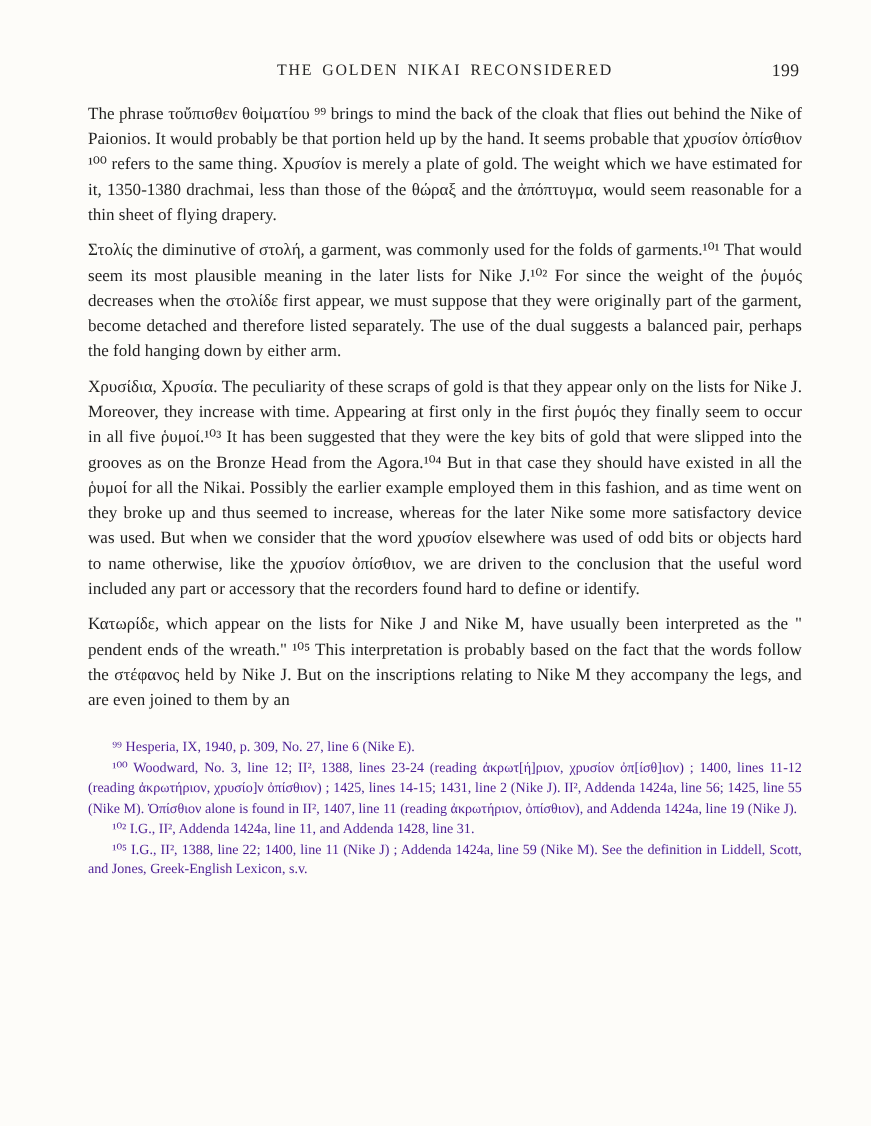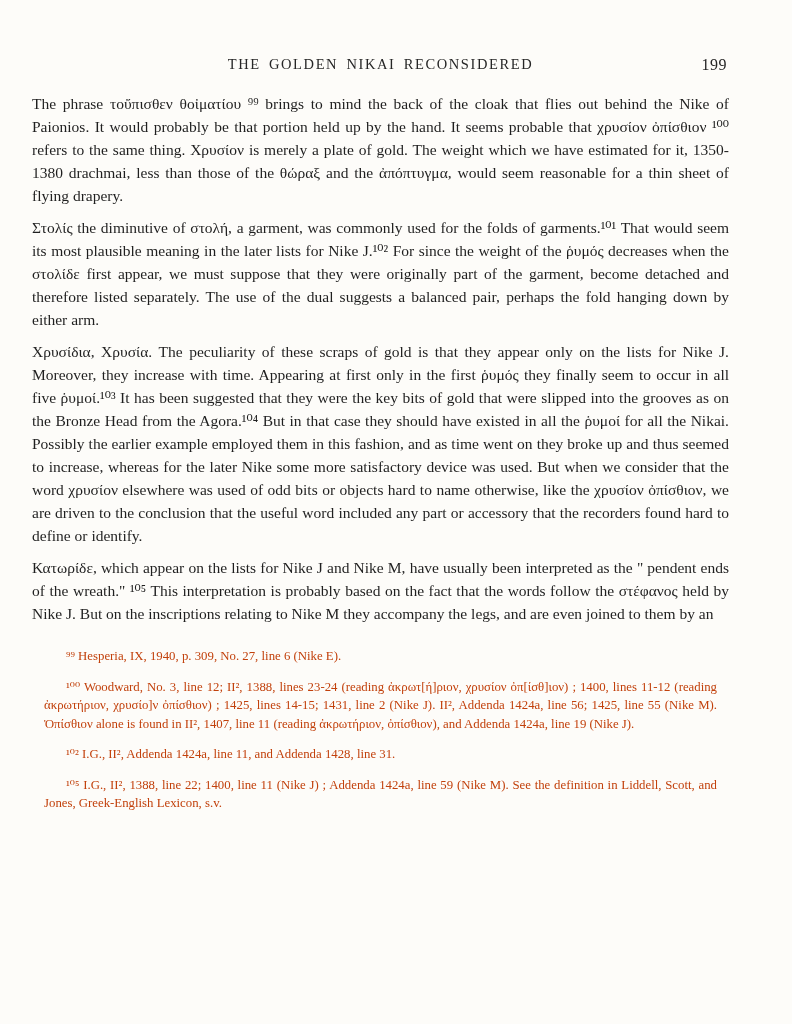--- a/index.html
+++ b/index.html
@@ -9,21 +9,21 @@
     font-family: "Liberation Serif", "DejaVu Serif", serif;
   }
   .page {
     position: relative;
     width: 792px;
     height: 1024px;
     margin: 0 auto;
     background: #fdfcf9;
     color: #1f1f1f;
     box-sizing: border-box;
-    padding: 56px 63px 40px 32px;
+    padding: 56px 63px 40px 80px;
     overflow: hidden;
   }
   .page-header {
     position: relative;
     height: 22px;
     margin-bottom: 14px;
   }
   .running-title {
     text-align: center;
     font-size: 14.5px;
@@ -47,26 +47,26 @@
     font-size: 15.5px;
     line-height: 23px;
     text-align: justify;
     text-justify: inter-word;
   }
   .para:last-child { margin-bottom: 0; }
   .footnotes {
     margin-top: 22px;
   }
   .footnote {
-    margin: 12px;
+    margin: 0;
     font-size: 12.8px;
     line-height: 18.5px;
     text-align: justify;
     text-indent: 22px;
-    color: #c2410c;
+    color: #4c1d95;
   }
 </style>
 </head>
 <body>
 
 <div class="page">
 
   <header class="page-header">
     <div class="running-title">THE GOLDEN NIKAI RECONSIDERED</div>
     <div class="page-number">199</div>

